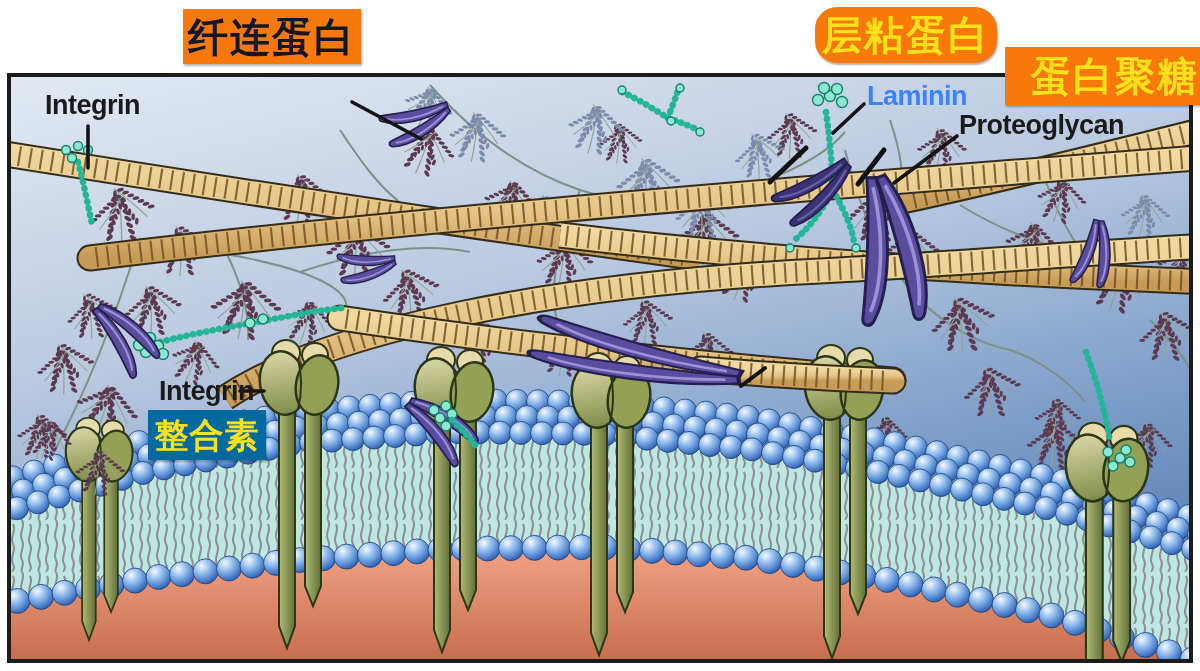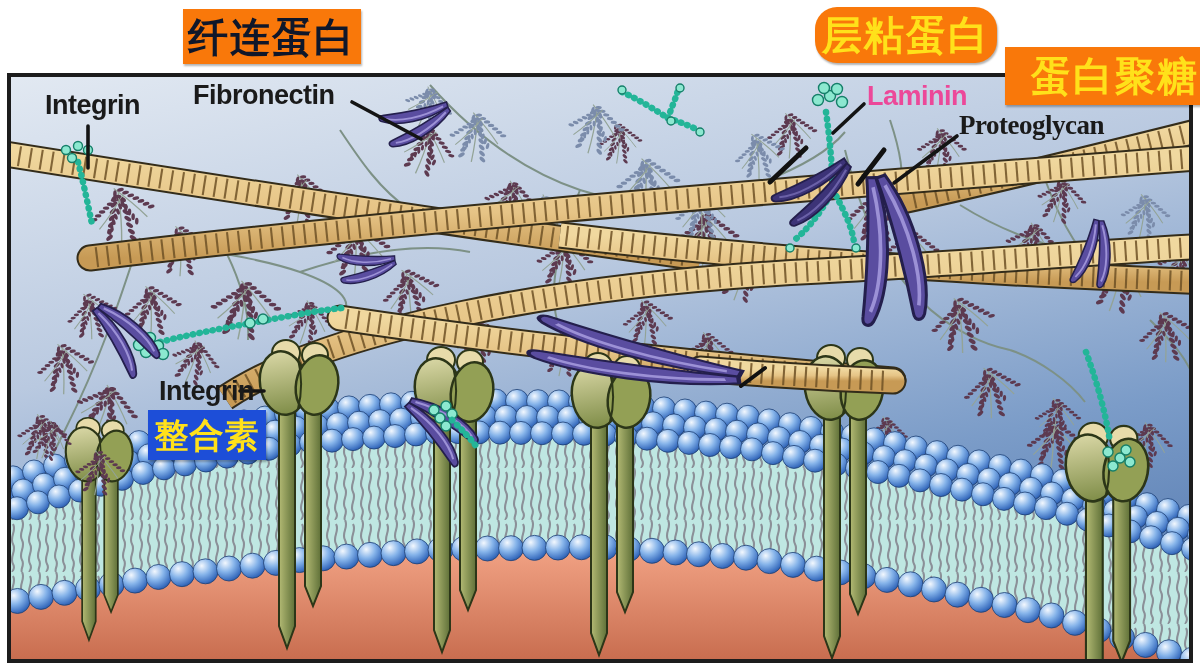--- a/index.html
+++ b/index.html
@@ -1056,22 +1056,21 @@
 
   <div class="zh-box" id="zh-fibronectin" style="background: rgb(249, 120, 10); color: #0f172a;">
     <span>纤连蛋白</span>
   </div>
   <div class="zh-box" id="zh-laminin" style="background: rgb(249, 120, 10); color: rgb(255, 225, 26);">
     <span>层粘蛋白</span>
   </div>
   <div class="zh-box" id="zh-proteoglycan" style="background: rgb(249, 120, 10); color: rgb(255, 225, 26);">
     <span>蛋白聚糖</span>
   </div>
-  <div class="zh-box" id="zh-integrin" style="background: #1d4ed8; color: rgb(255, 225, 26);">
+  <div class="zh-box" id="zh-integrin" style="background: #0369a1; color: rgb(255, 225, 26);">
     <span>整合素</span>
   </div>
 
   <div class="en-label" id="en-collagen" style="color: rgb(26, 26, 26);">Integrin</div>
-  <div class="en-label" id="en-fibronectin" style="color: rgb(26, 26, 26);">Fibronectin</div>
-  <div class="en-label" id="en-laminin" style="color: #ec4899;">Laminin</div>
-  <div class="en-label" id="en-proteoglycan" style="color: rgb(26, 26, 26); font-family: Liberation Serif, serif;">Proteoglycan</div>
+  <div class="en-label" id="en-laminin" style="color: #3b82f6;">Laminin</div>
+  <div class="en-label" id="en-proteoglycan" style="color: rgb(26, 26, 26);">Proteoglycan</div>
   <div class="en-label" id="en-integrin" style="color: rgb(26, 26, 26); margin-left: 32px;">Integrin</div>
 </div>
 
 </body></html>

